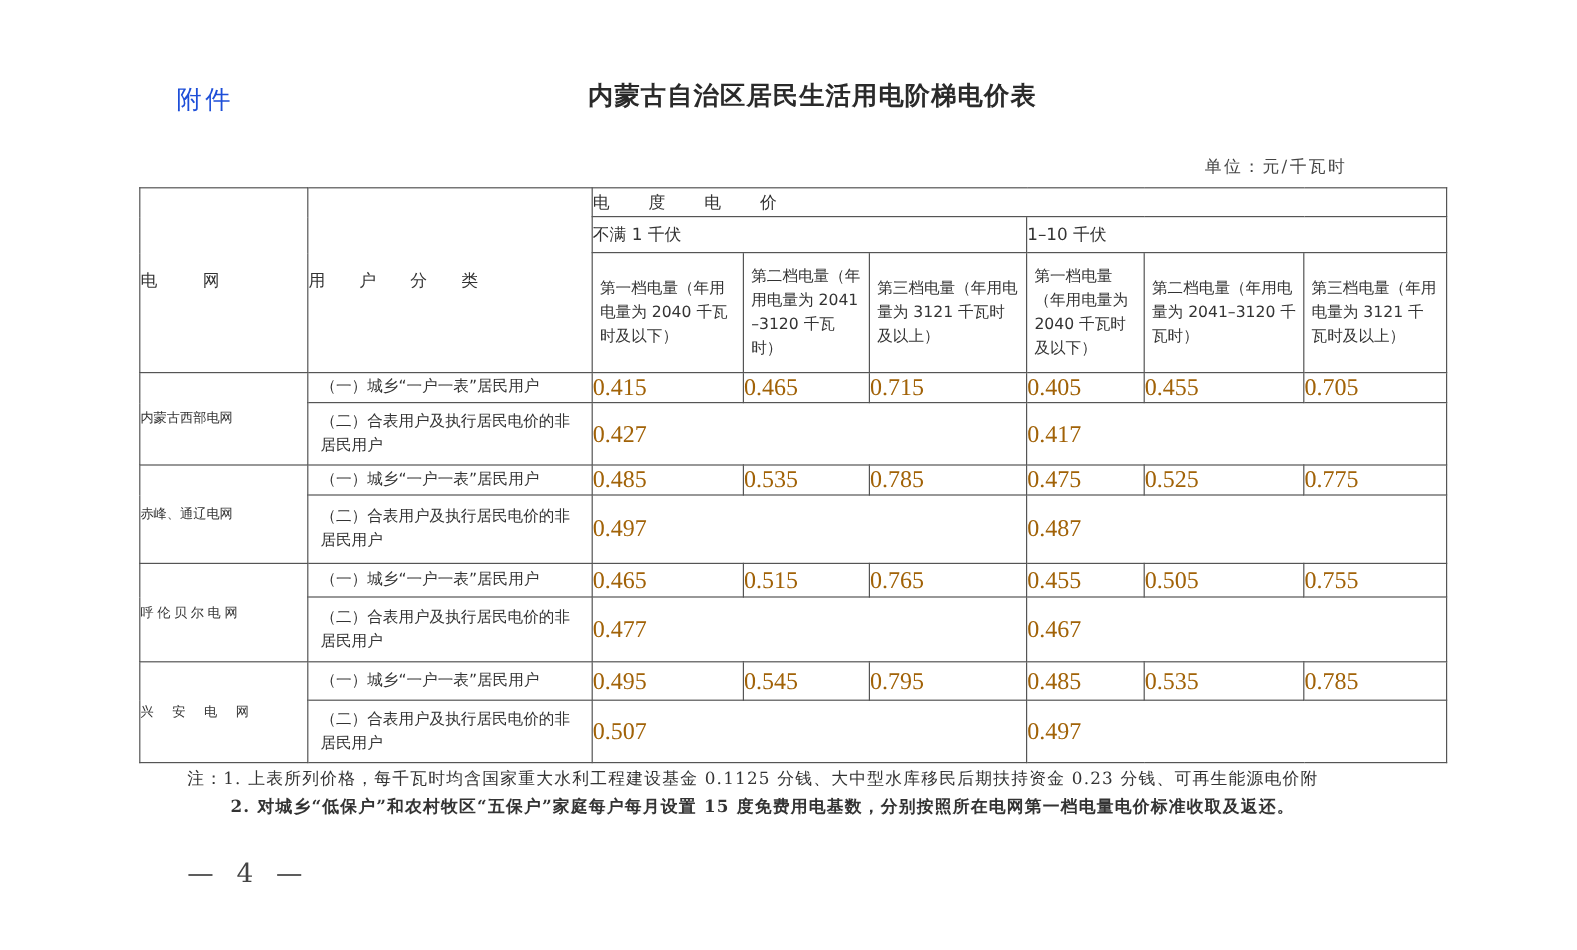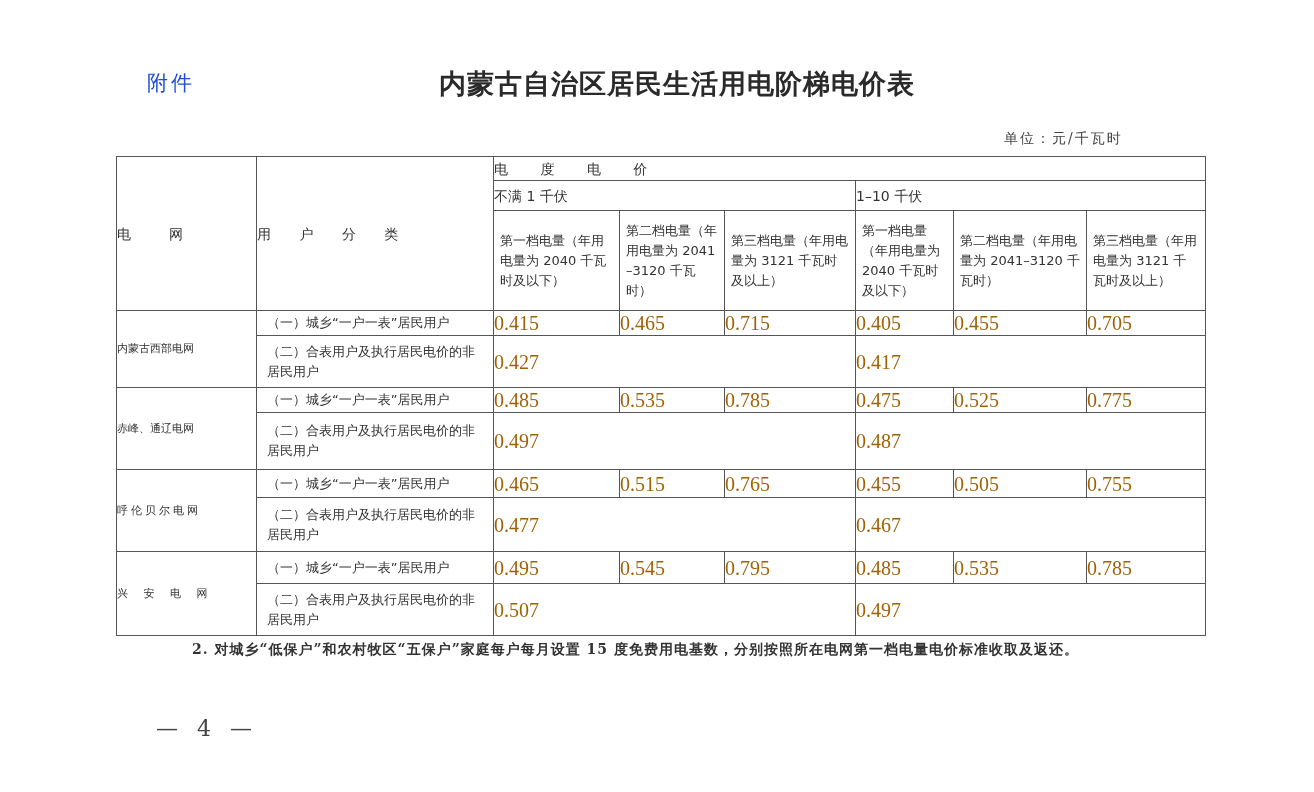--- a/index.html
+++ b/index.html
@@ -2,21 +2,21 @@
 <html><head>
 <meta charset="utf-8">
 <style>
   html, body { margin:0; padding:0; }
   body {
     width:1314px; height:792px; background:#ffffff; position:relative; overflow:hidden;
     font-family:"DejaVu Serif","Liberation Serif",serif; color:#3a3a3a;
   }
   .attach { position:absolute; left:147px; top:40px; font-size:21px; letter-spacing:3px; color:#1d4ed8;margin-top:29px; }
   .title { position:absolute; left:0; width:1314px; top:66px; text-align:center; padding-left:40px; box-sizing:border-box;
-           font-size:27px; font-weight:bold; color:#2a2a2a; letter-spacing:1px; }
+           font-size:21px; font-weight:bold; color:#2a2a2a; letter-spacing:1px; }
   .unit { position:absolute; left:1004px; top:130px; font-size:14px; color:#444; letter-spacing:2px; }
   table.grid {
     position:absolute; left:116px; top:156px; border-collapse:collapse; table-layout:fixed;
     font-family:"DejaVu Sans","Liberation Sans",sans-serif; font-size:13px; color:#333;
   }
   table.grid td { border:1.3px solid #555; padding:0; text-align:left; vertical-align:middle; line-height:20px; }
   .hdr-main { letter-spacing:14px; font-size:14px; }
   .hdr-big { font-size:14px; letter-spacing:12px; }
   .hdr-sub { font-size:14px; }
   .tier { text-align:left !important; padding:2px 6px !important; font-size:13px; line-height:20px; word-break:break-all; }
@@ -125,16 +125,17 @@
   </tr>
   <tr style="height:52px">
     <td class="cat">（二）合表用户及执行居民电价的非居民用户</td>
     <td colspan="3" class="num">0.507</td>
     <td colspan="3" class="num">0.497</td>
   </tr>
 </tbody>
   </table>
 
 <div class="notes">
+  <div class="l1">注：1. 上表所列价格，每千瓦时均含国家重大水利工程建设基金 0.1125 分钱、大中型水库移民后期扶持资金 0.23 分钱、可再生能源电价附</div>
   <div class="l3">2. 对城乡“低保户”和农村牧区“五保户”家庭每户每月设置 15 度免费用电基数，分别按照所在电网第一档电量电价标准收取及返还。</div>
 </div>
 
 <div class="pagenum">— 4 —</div>
 
 </body></html>

